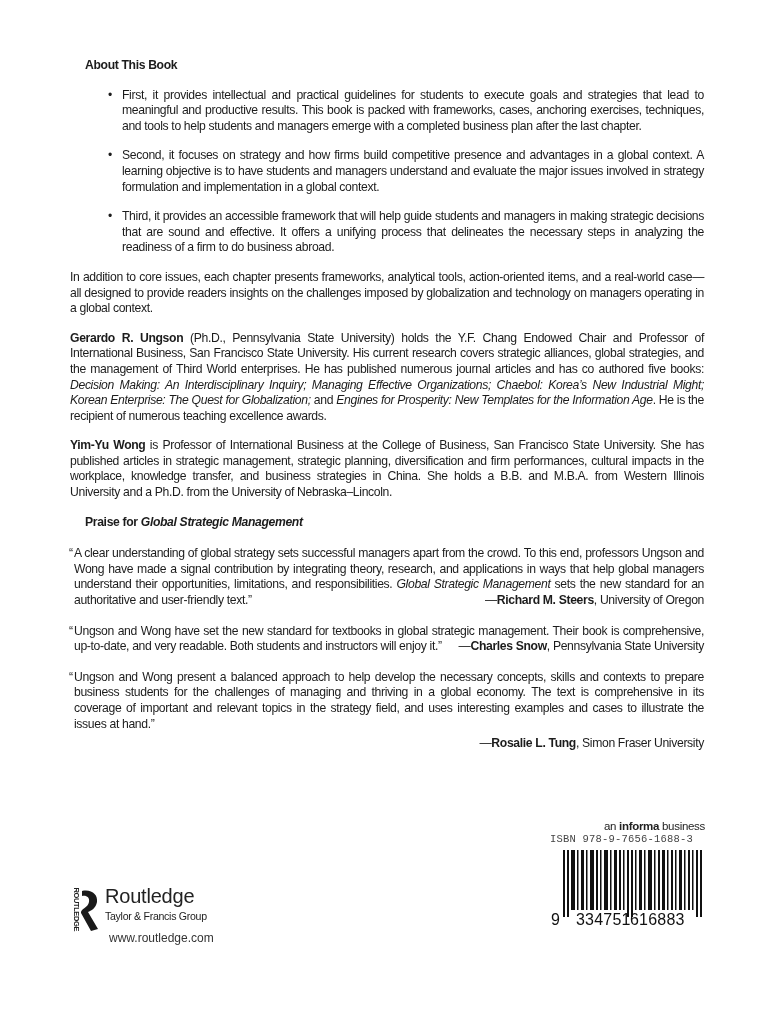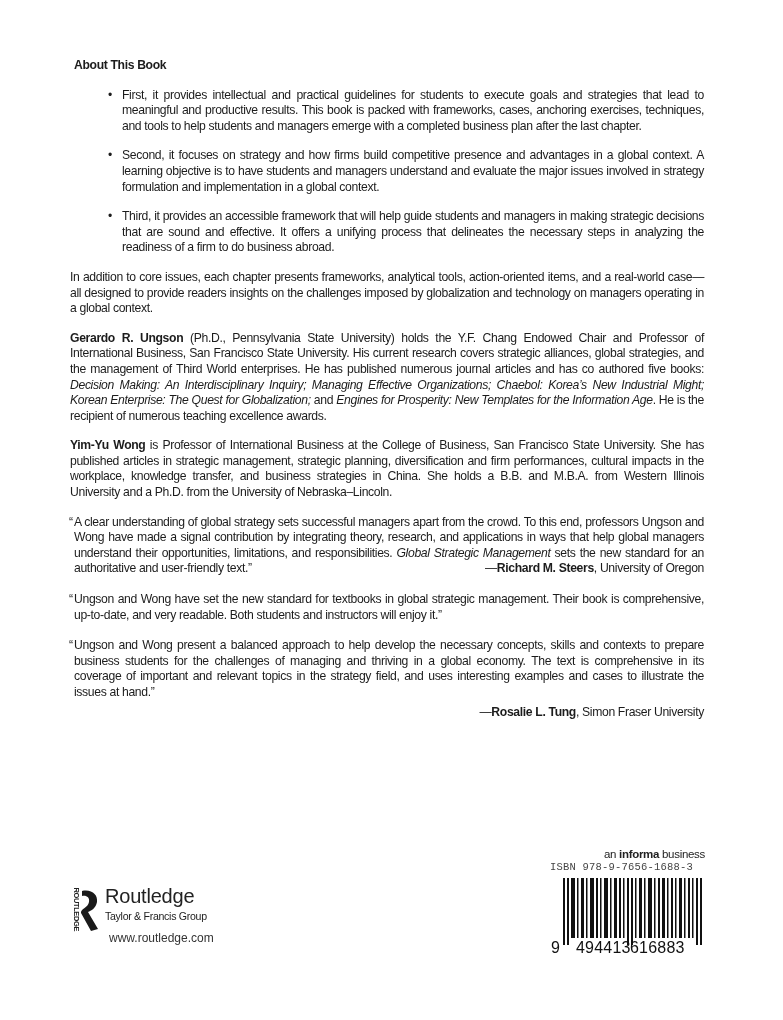--- a/index.html
+++ b/index.html
@@ -7,21 +7,21 @@
     width: 783px; height: 1020px; position: relative; overflow: hidden;
     font-family: "Liberation Sans", sans-serif;
     color: #1c1c1c;
   }
   .page {
     position: absolute; left: 70px; top: 58px; width: 634px;
     font-size: 12.2px; line-height: 15.6px;
     letter-spacing: -0.35px;
     font-stretch: condensed;
   }
-  .heading { font-weight: bold; font-size: 12.2px; margin: 0 0 14px 4px; }
+  .heading { font-weight: bold; font-size: 12.2px; margin: 0 0 14px 15px; }
   p { margin: 0; text-align: justify; }
   .intro { margin-bottom: 14px; }
   ul.bullets { list-style: none; margin: 0 0 14px 0; padding: 0; }
   ul.bullets li { position: relative; padding-left: 52px; margin-bottom: 14px; text-align: justify; }
   ul.bullets li:last-child { margin-bottom: 0; }
   ul.bullets li .dot { position: absolute; left: 38px; top: 0; }
   .closing { margin-bottom: 14px; }
   .author { margin-bottom: 14px; }
   .author b { font-weight: bold; }
   .praise-heading { margin-bottom: 16px; }
@@ -39,21 +39,21 @@
   .pub-vertical {
     position: absolute; left: -14px; top: 18px; width: 44px;
     font-size: 7.5px; font-weight: bold; letter-spacing: -0.4px;
     transform: rotate(90deg); transform-origin: center; color: #222;
   }
   .pub-name { position: absolute; left: 37px; top: -2px; font-size: 20px; letter-spacing: -0.2px; color: #222; }
   .pub-group { position: absolute; left: 37px; top: 23px; font-size: 10.6px; letter-spacing: -0.3px; color: #222; text-align: center; }
   .pub-url { position: absolute; left: 41px; top: 44px; font-size: 12px; color: #333; }
 
   
-  .barcode-block { position: absolute; left: 545px; top: 848px; width: 160px; height: 110px; }
+  .barcode-block { position: absolute; left: 545px; top: 820px; width: 160px; height: 110px; }
   .informa { position: absolute; right: 0; top: 0; font-size: 11.5px; letter-spacing: -0.3px; color: #222; }
   .informa b { font-weight: bold; }
   .isbn { position: absolute; left: 5px; top: 13px; font-family: "Liberation Mono", monospace; font-size: 10.5px; letter-spacing: 0.2px; color: #444; }
   .bars { position: absolute; left: 18px; top: 30px; width: 140px; height: 67px; }
   .ean-digits { position: absolute; left: 6px; top: 91px; font-size: 16px; letter-spacing: 0.2px; color: #111; white-space: pre; }
   .ean-first { position: absolute; left: 0; top: 0; }
   .ean-left { position: absolute; left: 25px; top: 0; }
   .ean-right { position: absolute; left: 79px; top: 0; }
 </style>
 </head>
@@ -78,24 +78,25 @@
     </li>
   </ul>
 
   <p class="closing">In addition to core issues, each chapter presents frameworks, analytical tools, action-oriented items, and a real-world case—all designed to provide readers insights on the challenges imposed by globalization and technology on managers operating in a global context.</p>
 
 
   <p class="author"><b>Gerardo R. Ungson</b><span> (Ph.D., Pennsylvania State University) holds the Y.F. Chang Endowed Chair and Professor of International Business, San Francisco State University. His current research covers strategic alliances, global strategies, and the management of Third World enterprises. He has published numerous journal articles and has co authored five books: </span><i>Decision Making: An Interdisciplinary Inquiry; Managing Effective Organizations; Chaebol: Korea’s New Industrial Might; Korean Enterprise: The Quest for Globalization;</i><span> and </span><i>Engines for Prosperity: New Templates for the Information Age</i><span>. He is the recipient of numerous teaching excellence awards.</span></p>
 
   <p class="author"><b>Yim-Yu Wong</b><span> is Professor of International Business at the College of Business, San Francisco State University. She has published articles in strategic management, strategic planning, diversification and firm performances, cultural impacts in the workplace, knowledge transfer, and business strategies in China. She holds a B.B. and M.B.A. from Western Illinois University and a Ph.D. from the University of Nebraska–Lincoln.</span></p>
 
+  <div class="heading praise-heading"><span>Praise for </span><i>Global Strategic Management</i></div>
 
   <div class="quote"><span class="open">“</span><span>A clear understanding of global strategy sets successful managers apart from the crowd. To this end, professors Ungson and Wong have made a signal contribution by integrating theory, research, and applications in ways that help global managers understand their opportunities, limitations, and responsibilities. </span><i>Global Strategic Management</i><span> sets the new standard for an authoritative and user-friendly text.”</span><span class="attrib-inline"><span>—</span><b>Richard M. Steers</b><span>, University of Oregon</span></span><div class="clear"></div></div>
 
-  <div class="quote"><span class="open">“</span><span>Ungson and Wong have set the new standard for textbooks in global strategic management. Their book is comprehensive, up-to-date, and very readable. Both students and instructors will enjoy it.”</span><div class="clear"></div></div>
+  <div class="quote"><span class="open">“</span><span>Ungson and Wong have set the new standard for textbooks in global strategic management. Their book is comprehensive, up-to-date, and very readable. Both students and instructors will enjoy it.”</span><span class="attrib-inline"><span>—</span><b>Charles Snow</b><span>, Pennsylvania State University</span></span><div class="clear"></div></div>
 
   <div class="quote"><span class="open">“</span><span>Ungson and Wong present a balanced approach to help develop the necessary concepts, skills and contexts to prepare business students for the challenges of managing and thriving in a global economy. The text is comprehensive in its coverage of important and relevant topics in the strategy field, and uses interesting examples and cases to illustrate the issues at hand.”</span><span class="attrib"><span>—</span><b>Rosalie L. Tung</b><span>, Simon Fraser University</span></span></div>
 </div>
 
 <div class="publisher">
   <svg class="pub-mark" viewBox="0 0 36 48" width="36" height="48">
     <path d="M14 4 C24 2 30 8 29 15 C28 21 23 24 20 25 L30 42 L23 44 L13 26 C12 22 20 21 21 15 C22 10 18 8 14 9 Z" fill="#1a1a1a"></path>
   </svg>
   <div class="pub-vertical">ROUTLEDGE</div>
   <div class="pub-name">Routledge</div>
@@ -137,16 +138,16 @@
       <rect x="116" y="0" width="3" height="60"></rect>
         <rect x="121" y="0" width="1.5" height="60"></rect>
       <rect x="125" y="0" width="2" height="60"></rect>
         <rect x="129" y="0" width="1.5" height="60"></rect>
       <rect x="133" y="0" width="2" height="67"></rect>
         <rect x="137" y="0" width="2" height="67"></rect>
     </g>
   </svg>
   <div class="ean-digits">
     <span class="ean-first">9</span>
-    <span class="ean-left">494413</span>
+    <span class="ean-left">334751</span>
     <span class="ean-right">616883</span>
   </div>
 </div>
 
 </body></html>

